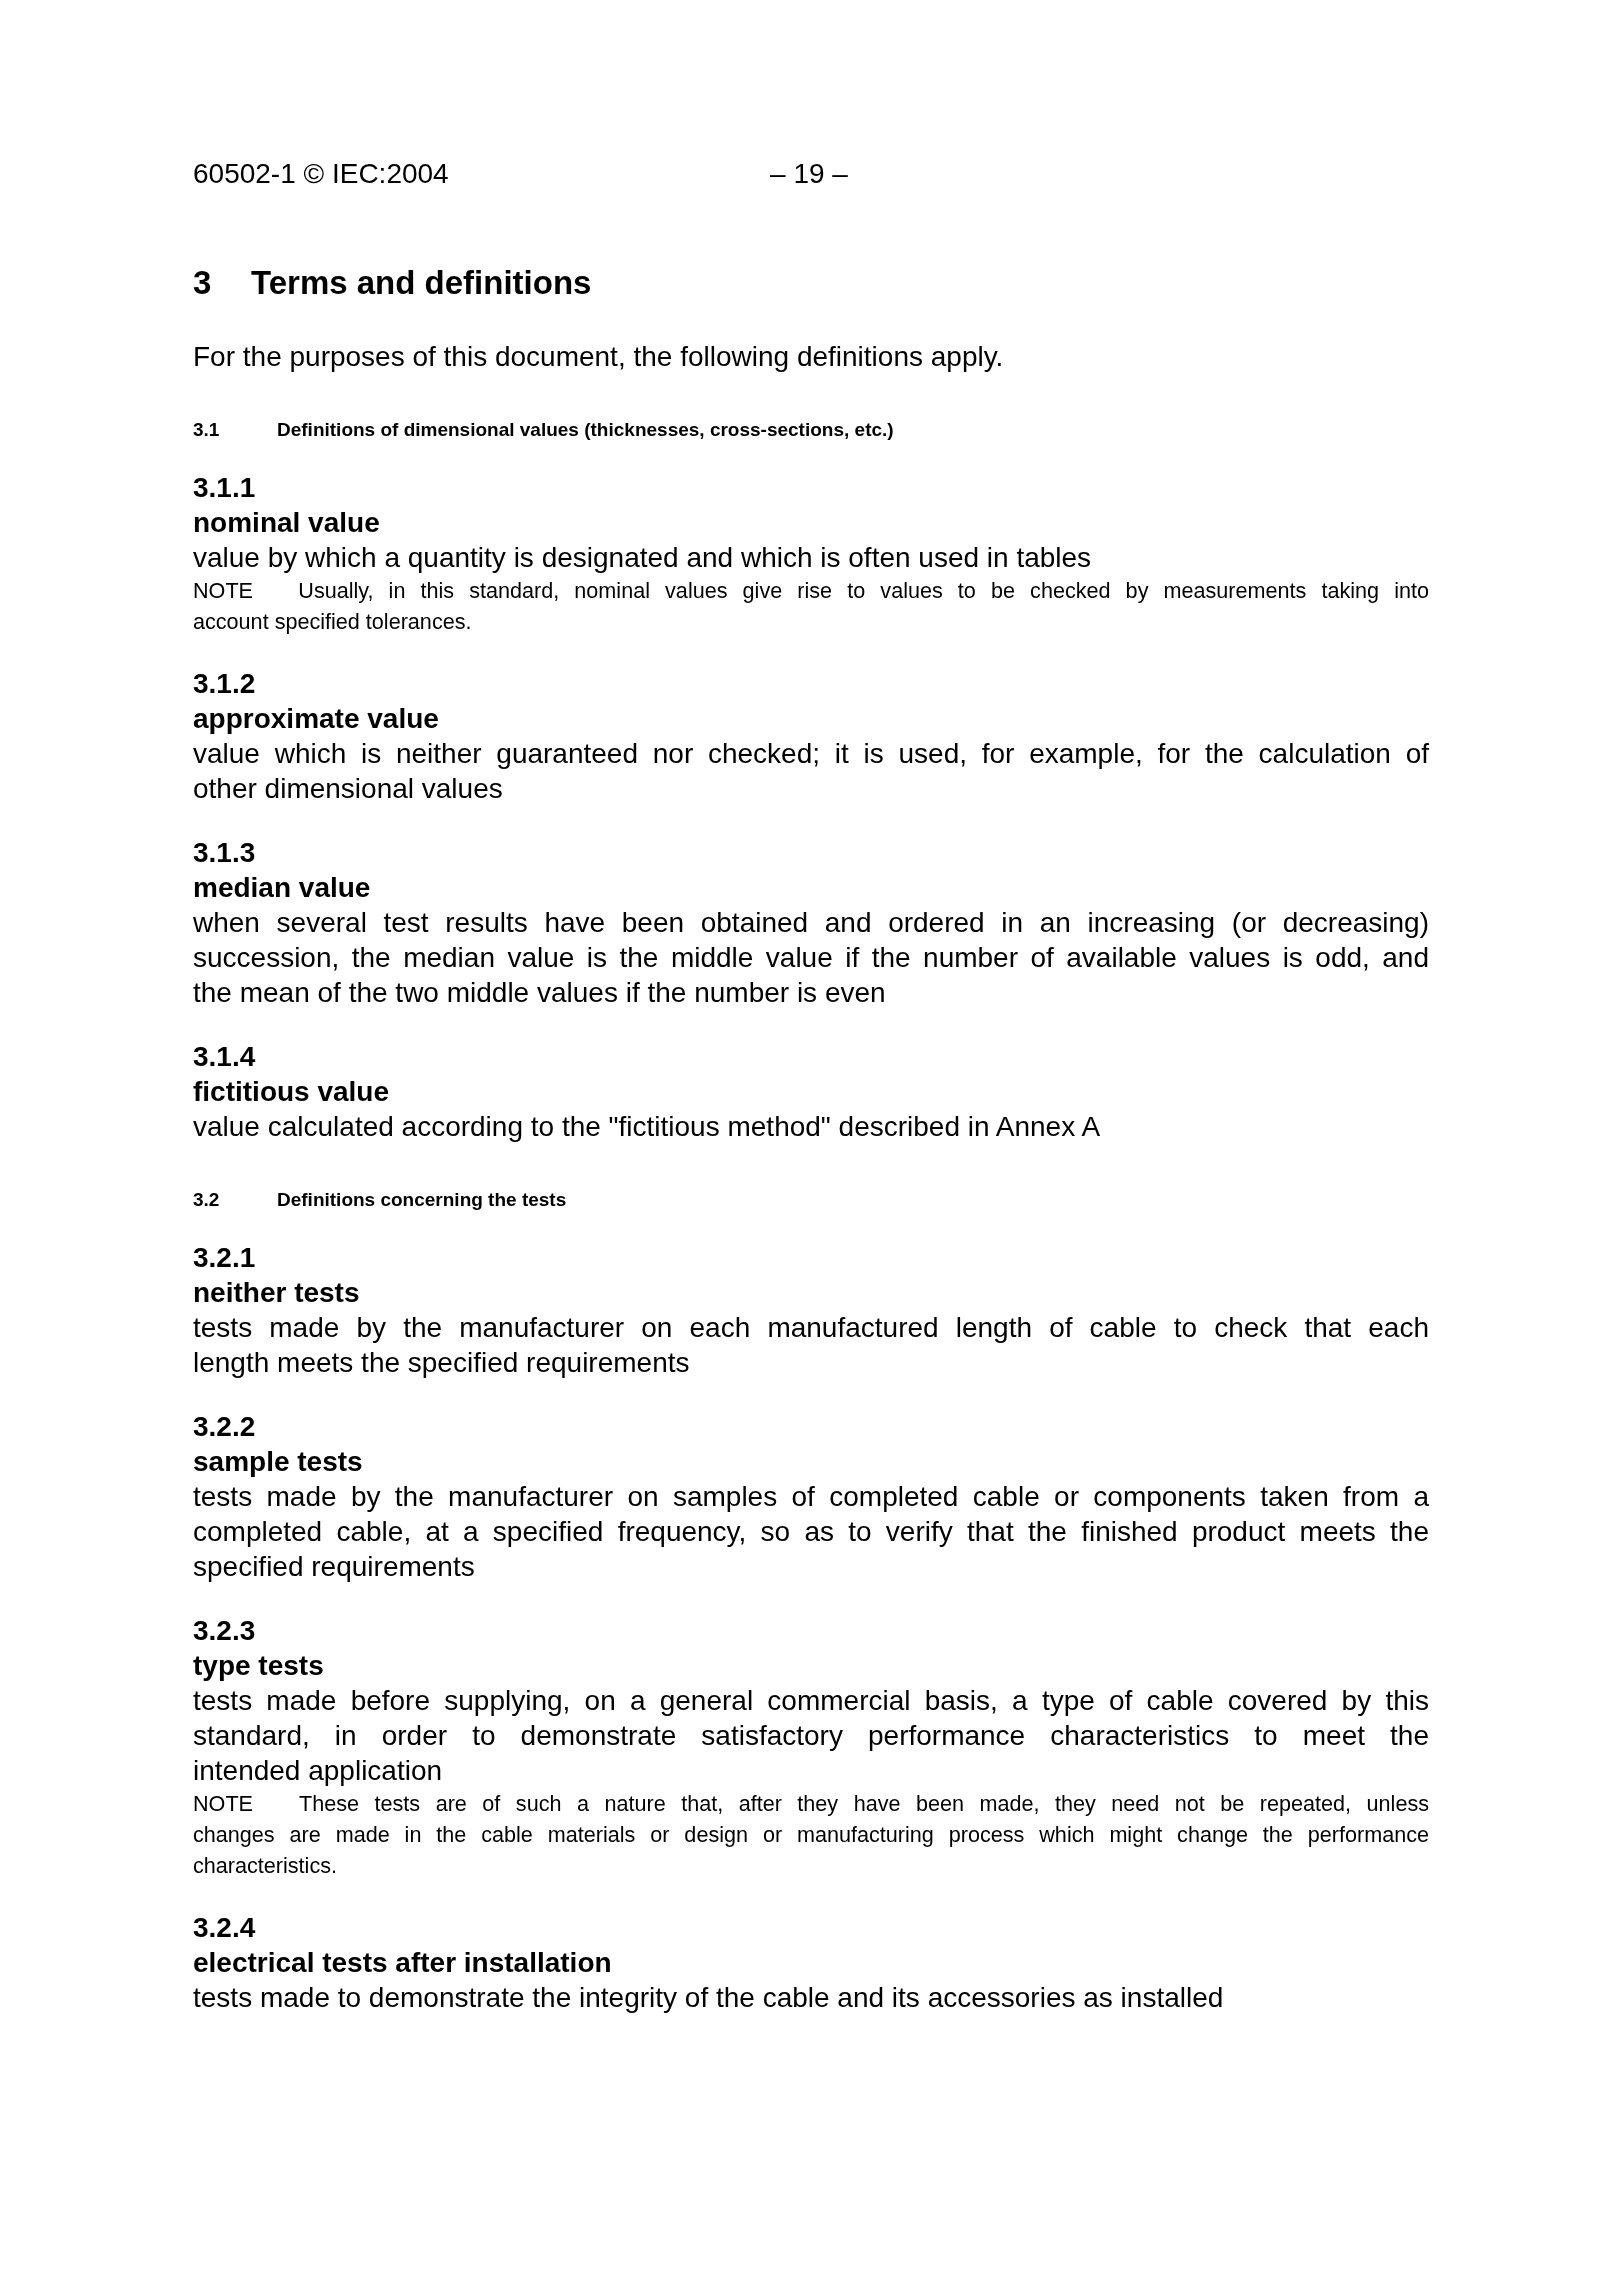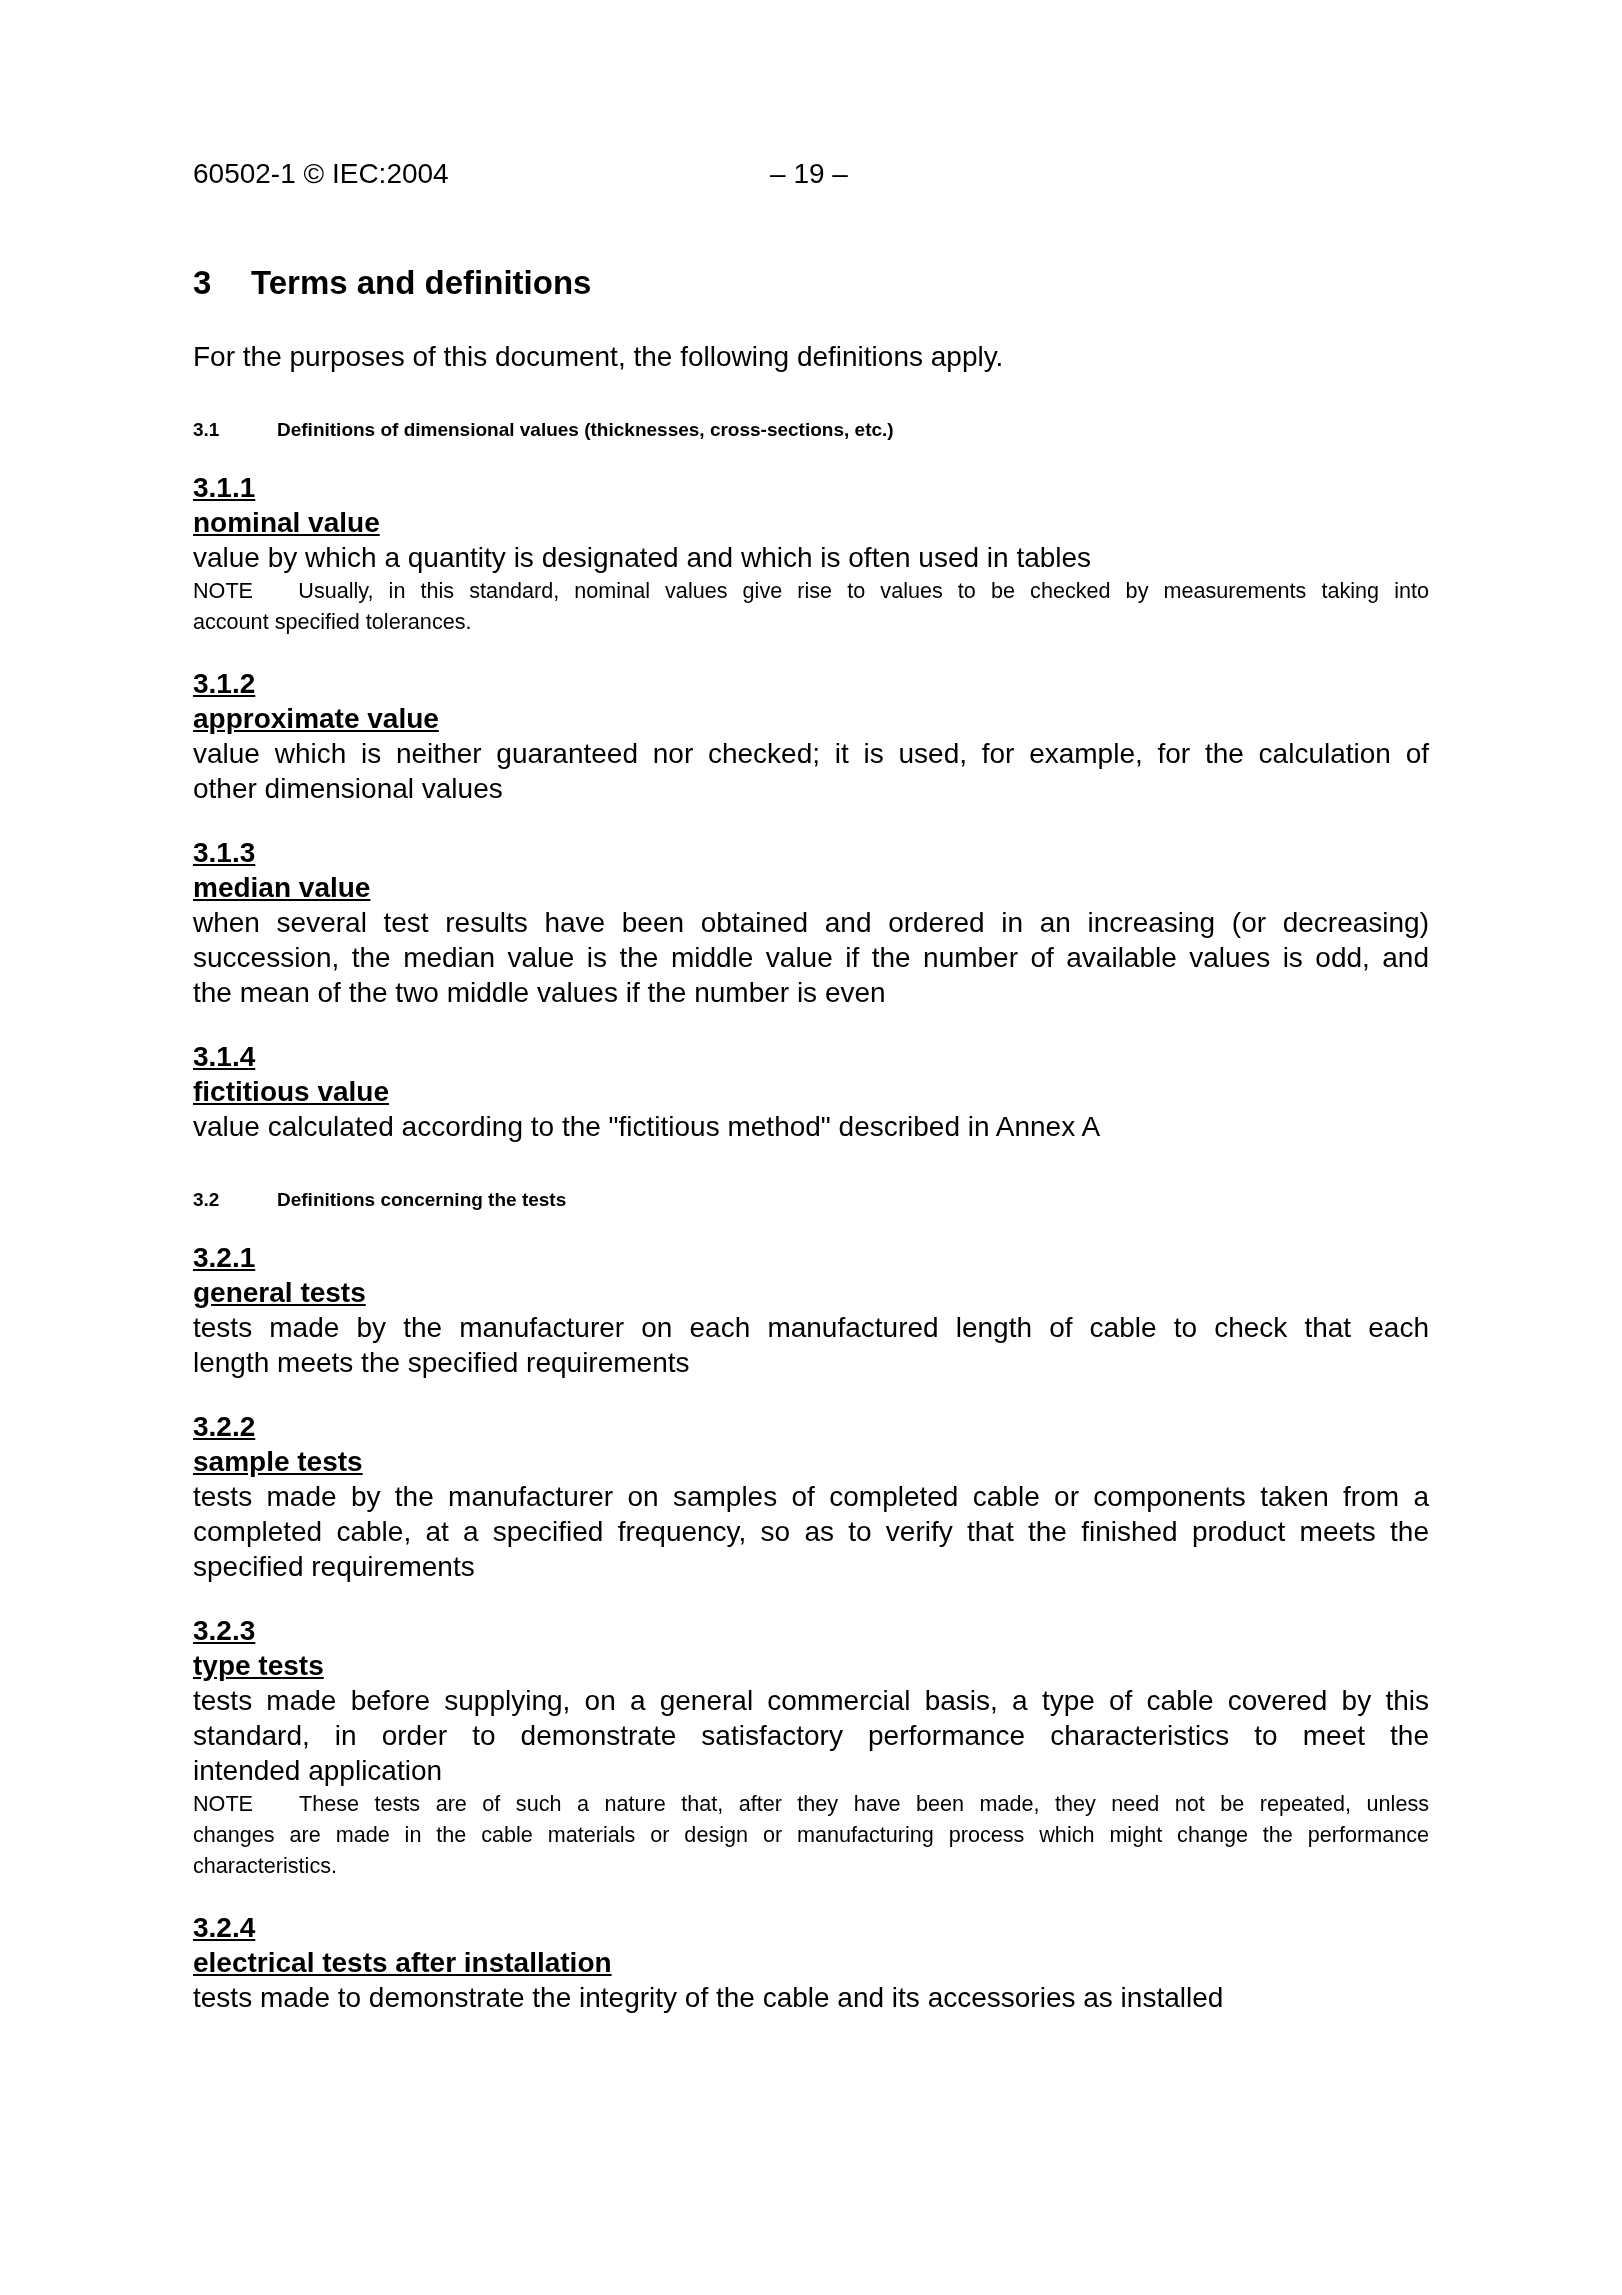--- a/index.html
+++ b/index.html
@@ -43,21 +43,21 @@
     line-height: 35px;
     font-weight: bold;
   }
   .h2num { display: inline-block; width: 84px; }
   .def {
     margin-top: 29px;
     font-size: 28px;
     line-height: 35px;
   }
   .def.tight { margin-top: 23px; }
-  .defnum, .defterm { font-weight: bold; text-decoration: underline; }
+  .defnum, .defterm { font-weight: bold; }
   .jline { text-align: justify; text-align-last: justify; -moz-text-align-last: justify; }
   .lline { text-align: left; }
   .note {
     margin-top: 0;
     font-size: 21.6px;
     line-height: 31px;
   }
 </style>
 </head>
 <body>
@@ -103,21 +103,21 @@
   <div class="def">
     <div class="defnum">3.1.4</div>
     <div class="defterm">fictitious value</div>
     <div class="lline">value calculated according to the "fictitious method" described in Annex A</div>
   </div>
 
   <h2><span class="h2num">3.2</span><span>Definitions concerning the tests</span></h2>
 
   <div class="def tight">
     <div class="defnum">3.2.1</div>
-    <div class="defterm">general tests</div>
+    <div class="defterm">neither tests</div>
     <div class="jline">tests made by the manufacturer on each manufactured length of cable to check that each</div>
     <div class="lline">length meets the specified requirements</div>
   </div>
 
   <div class="def">
     <div class="defnum">3.2.2</div>
     <div class="defterm">sample tests</div>
     <div class="jline">tests made by the manufacturer on samples of completed cable or components taken from a</div>
     <div class="jline">completed cable, at a specified frequency, so as to verify that the finished product meets the</div>
     <div class="lline">specified requirements</div>

